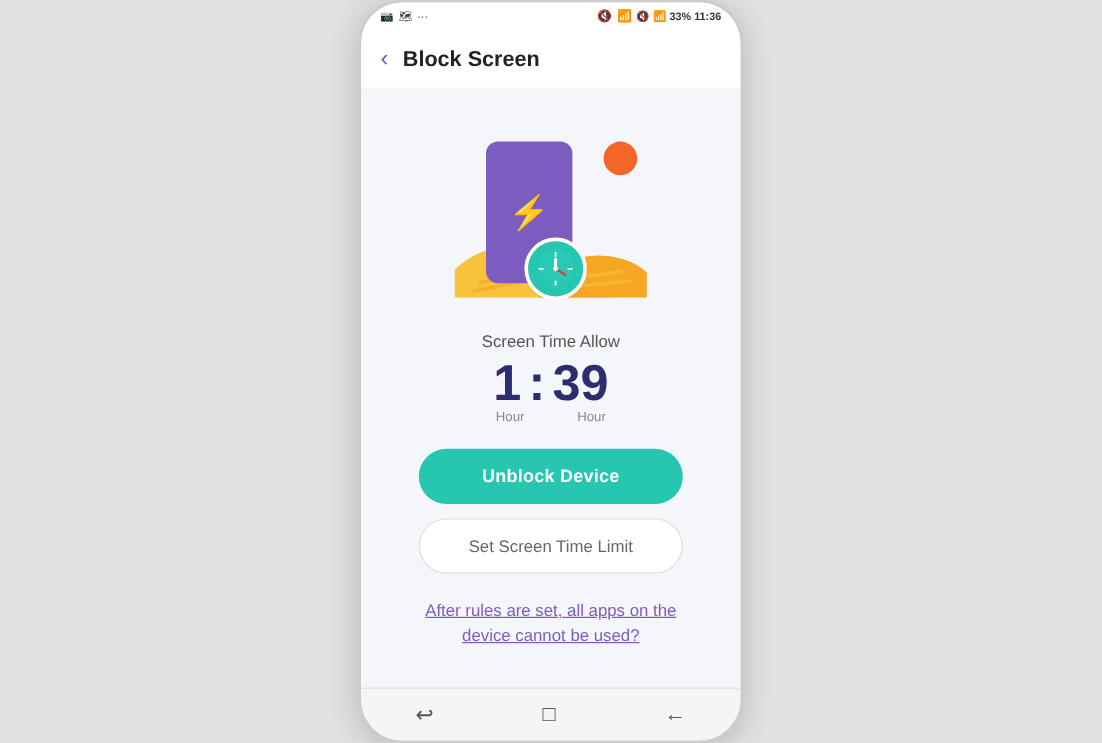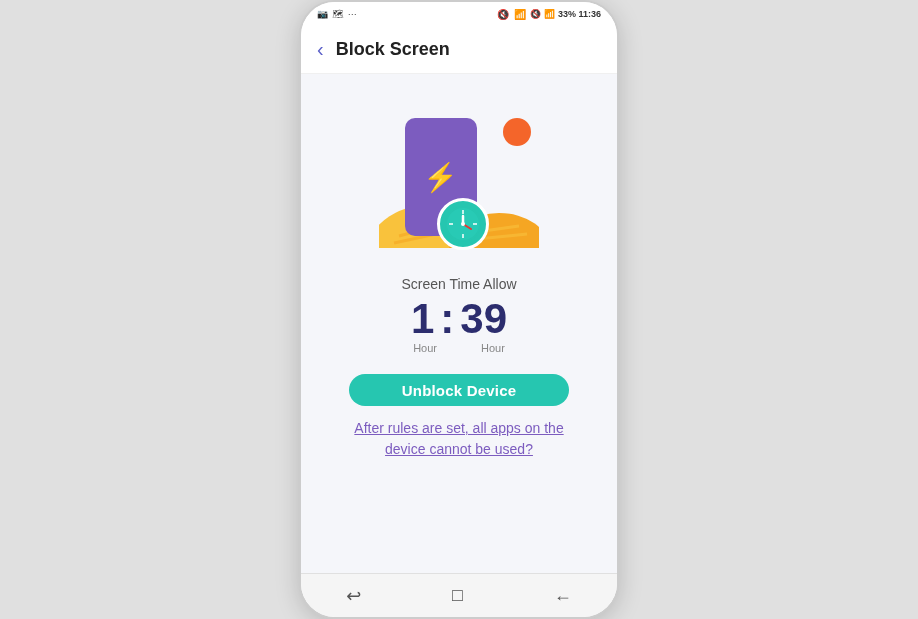--- a/index.html
+++ b/index.html
@@ -193,21 +193,21 @@
 
     .time-unit-label {
       font-size: 11px;
       color: #888;
       text-align: center;
     }
 
     
     .btn-unblock {
       width: 220px;
-      height: 32px;
+      height: 46px;
       background: #26c6b0;
       border: none;
       border-radius: 23px;
       color: #ffffff;
       font-size: 15px;
       font-weight: 600;
       cursor: pointer;
       margin-bottom: 12px;
       letter-spacing: 0.2px;
     }
@@ -334,20 +334,21 @@
       <span class="time-number">39</span>
     </div>
 
     <div class="time-units">
       <span class="time-unit-label">Hour</span>
       <span class="time-unit-label">Hour</span>
     </div>
 
     <button class="btn-unblock">Unblock Device</button>
 
+    <button class="btn-set-limit">Set Screen Time Limit</button>
 
     <span class="footer-link">After rules are set, all apps on the device cannot be used?</span>
 
   </div>
 
   <div class="nav-bar">
     <span class="nav-icon">↩</span>
     <span class="nav-icon">□</span>
     <span class="nav-icon">←</span>
   </div>

